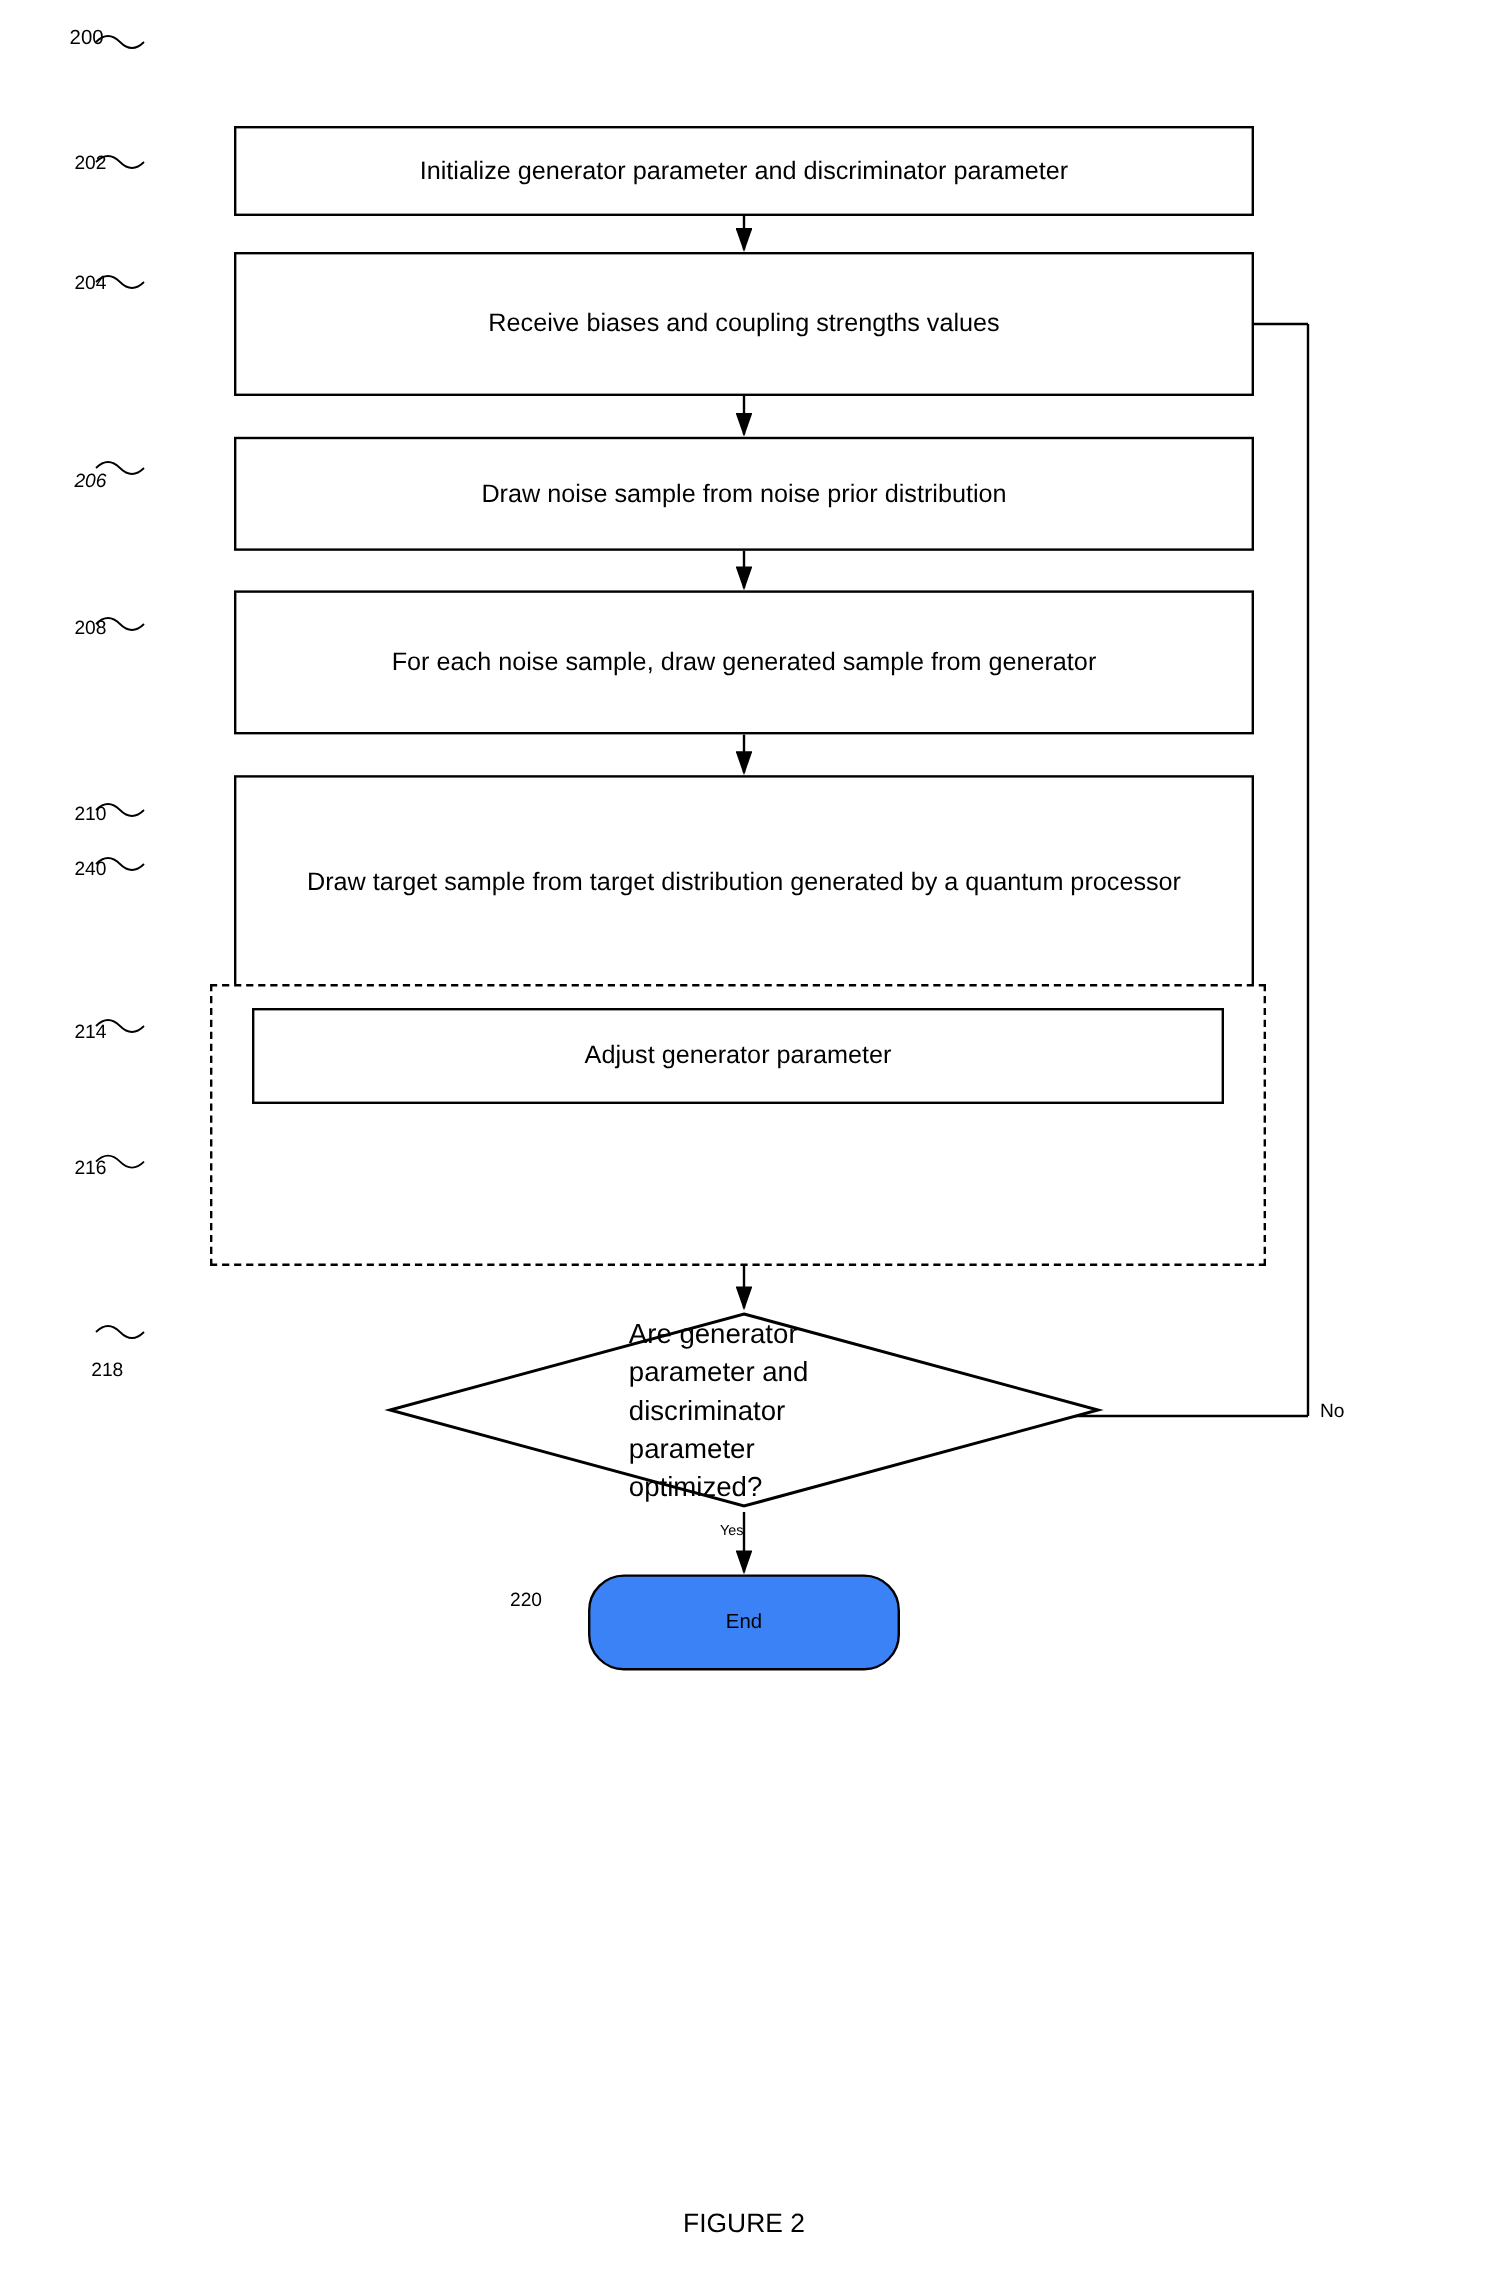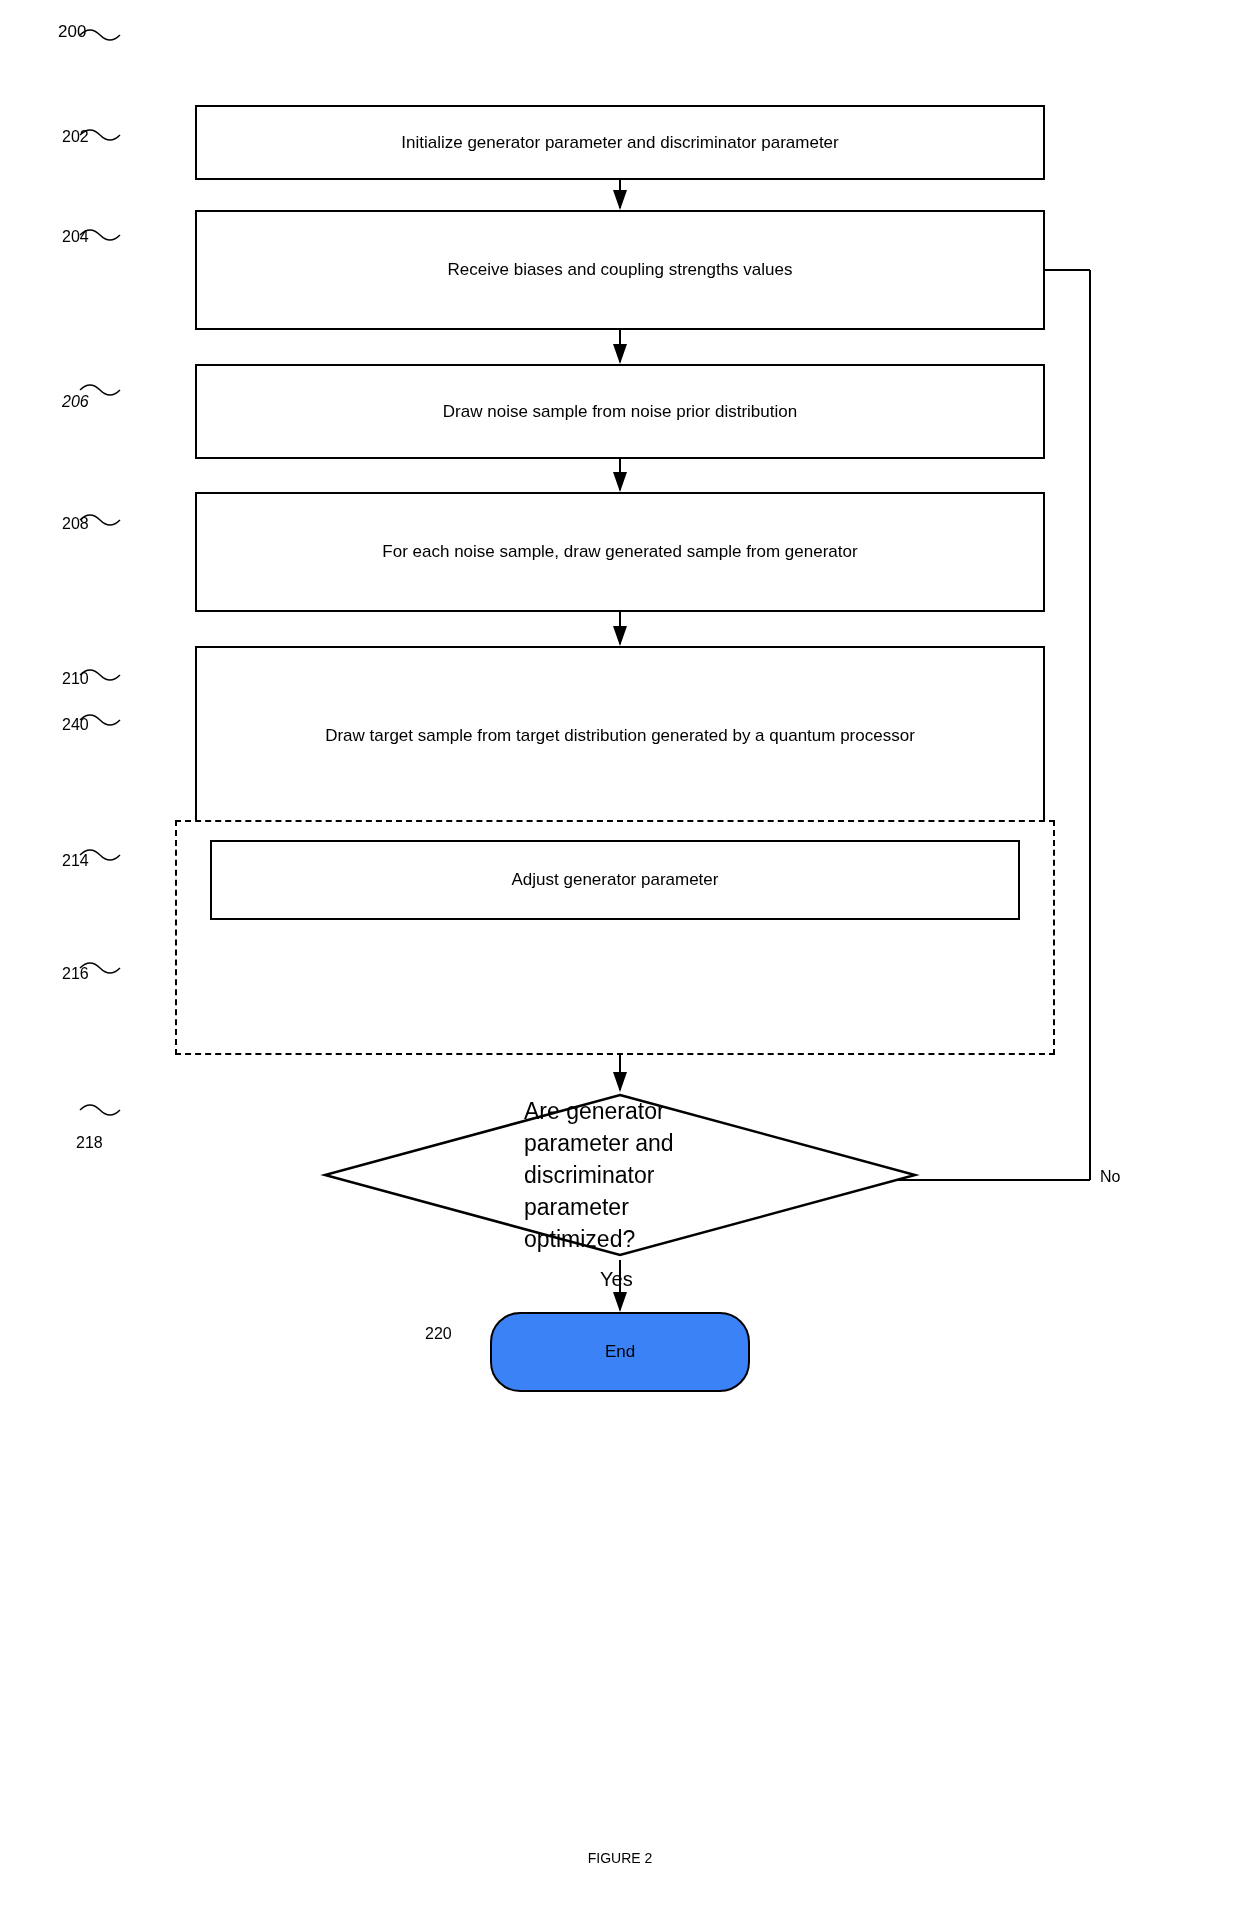--- a/index.html
+++ b/index.html
@@ -12,36 +12,36 @@
       overflow-x: hidden;
     }
     .diagram-container {
       position: relative;
       width: 1240px;
       min-height: 1906px;
       background: #ffffff;
     }
     .figure-label {
       text-align: center;
-      font-size: 14px;
+      font-size: 22px;
       font-weight: normal;
       position: absolute;
       bottom: 40px;
       width: 100%;
     }
     
     .flow-box {
       position: absolute;
       border: 2px solid #000;
       background: #fff;
       display: flex;
       align-items: center;
       justify-content: center;
       text-align: center;
-      font-size: 17px;
+      font-size: 21px;
       line-height: 1.4;
     }
     .flow-box-rounded {
       position: absolute;
       border: 2px solid #000;
       background: #3b82f6;
       border-radius: 30px;
       display: flex;
       align-items: center;
       justify-content: center;
@@ -206,21 +206,21 @@
     <div class="diamond" style="width:600px; height:170px;">
       <svg viewBox="0 0 600 170" xmlns="http://www.w3.org/2000/svg">
         <polygon points="300,5 595,85 300,165 5,85" fill="white" stroke="black" stroke-width="2.5"></polygon>
       </svg>
       <div class="diamond-text">
         <span>Are generator parameter and discriminator parameter optimized?</span>
       </div>
     </div>
   </div>
 
-  <div style="position:absolute; left:600px; top:1268px; font-size:20px;">Yes</div>
+  <div style="position:absolute; left:600px; top:1268px; font-size:12px;">Yes</div>
 
   <div style="position:absolute; left:1100px; top:1168px; font-size:16px;">No</div>
 
   <div class="step-label" style="top:1325px; left:425px;text-align:right;">220</div>
   <div class="flow-box-rounded" style="left:490px; top:1312px; width:260px; height:80px;">
     <span>End</span>
   </div>
 
   <div class="figure-label">FIGURE 2</div>
 

